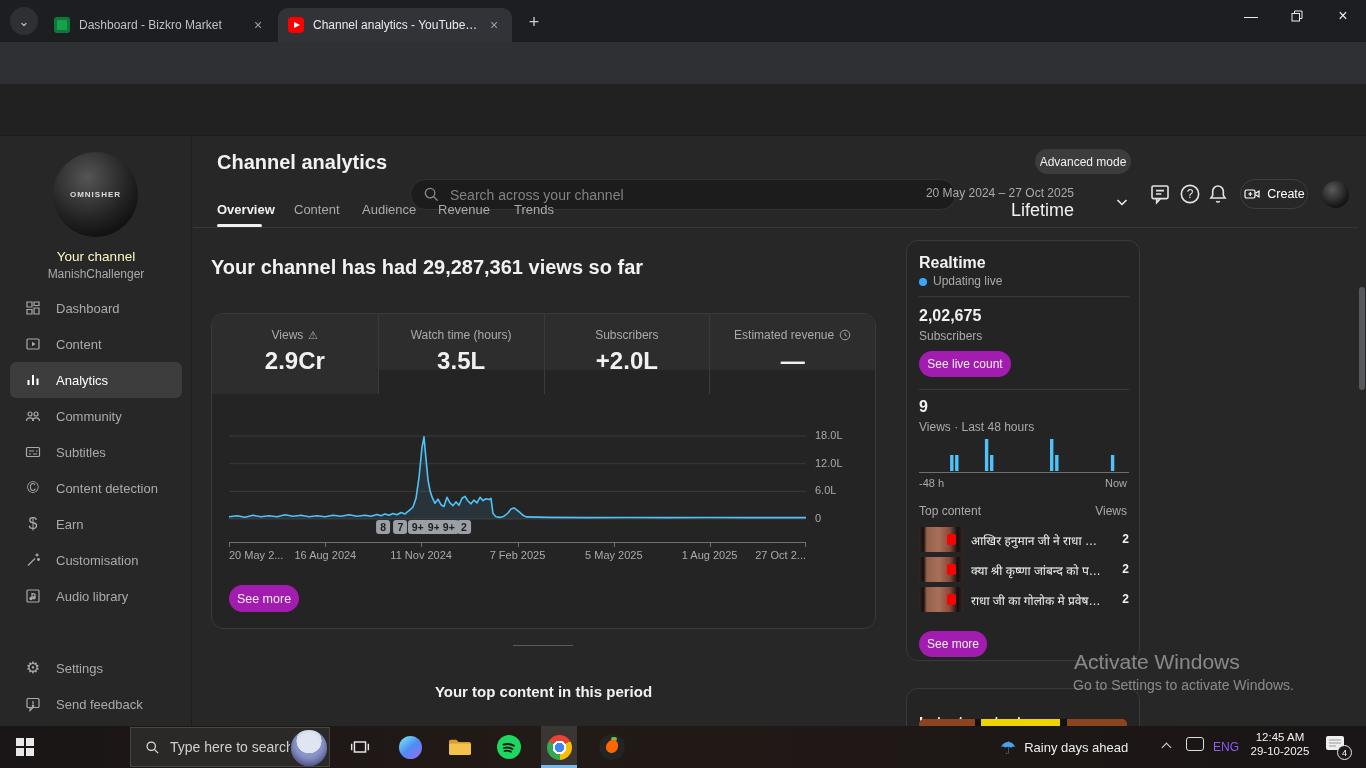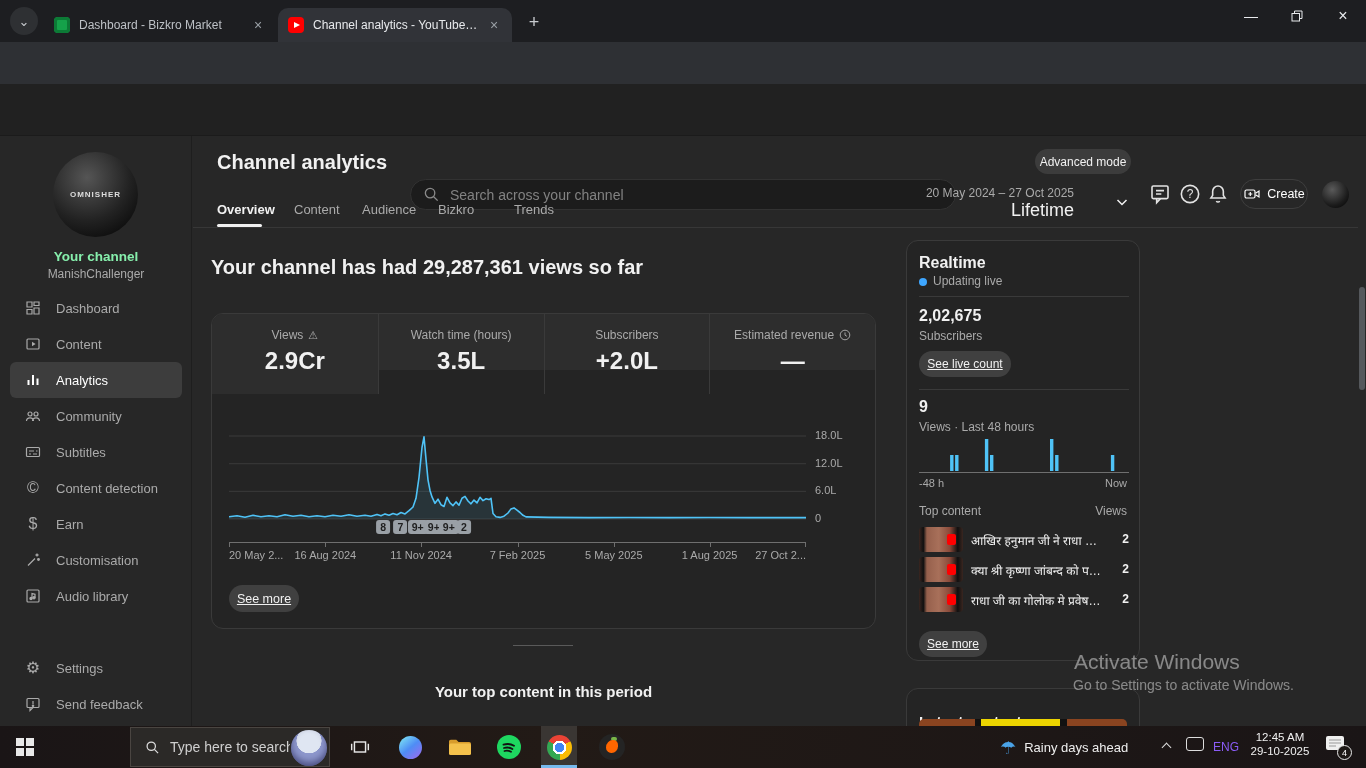--- a/index.html
+++ b/index.html
@@ -66,21 +66,21 @@
   #create-btn { position:absolute; left:1240px; top:95px; width:68px; height:30px; border:1px solid #3e3e3e;
     border-radius:15px; display:flex; align-items:center; justify-content:center; gap:6px; color:#fff; font-size:12.5px; }
   #hd-avatar { position:absolute; left:1322px; top:97px; width:27px; height:27px; border-radius:50%;
     background:radial-gradient(circle at 38% 32%, #5a5a5a, #1c1c1c 62%, #000); }
 
   
   #sidebar { position:absolute; left:0; top:136px; width:192px; height:590px; background:#272727; border-right:1px solid #1e1e1e; }
   #ch-avatar { position:absolute; left:53px; top:16px; width:85px; height:85px; border-radius:50%;
     background:radial-gradient(circle at 40% 30%, #555 0%, #222 55%, #000 100%); display:flex; align-items:center; justify-content:center; }
   #ch-avatar span { color:#ddd; font-size:8px; font-weight:bold; letter-spacing:1px; }
-  #ch-label { position:absolute; left:0; top:113px; width:192px; text-align:center; color:#86efac; font-size:13.5px; font-weight:bold; }
+  #ch-label { position:absolute; left:0; top:113px; width:192px; text-align:center; color:#fef9c3; font-size:13.5px; font-weight:normal; }
   #ch-name { position:absolute; left:0; top:131px; width:192px; text-align:center; color:#aaa; font-size:12px; }
   .side-item { position:absolute; left:10px; width:172px; height:36px; border-radius:6px; display:flex;
     align-items:center; color:#aaa; font-size:13px; }
   .side-item .ic { width:18px; height:18px; margin:0 14px 0 14px; flex:0 0 18px; display:flex; align-items:center; justify-content:center; }
   .side-item.active { background:#3d3d3d; color:#fff; }
   .glyph-ic { font-size:16px; line-height:1; }
 
   
   #page-title { position:absolute; left:217px; top:151px; font-size:20px; font-weight:bold; color:#f1f1f1; }
   .an-tab { position:absolute; top:202px; font-size:13px; color:#aaa; }
@@ -109,22 +109,22 @@
   #main-chart-wrap { position:absolute; left:17px; top:110px; width:577px; height:100px; }
   #y-labels { position:absolute; left:603px; top:110px; width:55px; height:100px; }
   .y-tick { position:absolute; left:0; color:#aaa; font-size:11px; }
   #x-axis-line { position:absolute; left:17px; top:228px; width:577px; height:1px; background:#6f6f6f; }
   .x-mark { position:absolute; top:1px; width:1px; height:4px; background:#6f6f6f; }
   #x-labels { position:absolute; left:17px; top:235px; width:577px; height:14px; }
   .x-tick { position:absolute; top:0; color:#aaa; font-size:11px; transform:translateX(-50%); white-space:nowrap; }
   #chart-badges { position:absolute; left:17px; top:206px; width:577px; height:16px; }
   .c-badge { position:absolute; transform:translateX(-50%); background:#9aa0a6; color:#1f1f1f; font-size:10.5px;
     font-weight:bold; border-radius:3px; padding:1px 4px; }
-  .pill-btn { background:#404040; color:#f1f1f1; font-size:12.5px; display:flex; align-items:center;
-    justify-content:center; border-radius:14px;text-decoration:underline; }
+  .pill-btn { background:#a21caf; color:#f1f1f1; font-size:12.5px; display:flex; align-items:center;
+    justify-content:center; border-radius:14px; }
   #chart-see-more { position:absolute; left:17px; top:271px; width:70px; height:27px; }
 
   #mid-divider { position:absolute; left:513px; top:645px; width:60px; height:1px; background:#5a5a5a; }
   #top-content-heading { position:absolute; left:211px; top:683px; width:665px; text-align:center;
     color:#f1f1f1; font-size:15px; font-weight:bold; }
 
   
   #realtime-card { position:absolute; left:906px; top:240px; width:234px; height:421px; background:#242424;
     border:1px solid #3a3a3a; border-radius:12px; }
   #rt-title { position:absolute; left:12px; top:13px; color:#f1f1f1; font-size:16px; font-weight:bold; }
@@ -405,21 +405,21 @@
       </span>
     <span>Send feedback</span>
   </div>
 </div>
 
 <div id="page-title">Channel analytics</div>
 
 <div class="an-tab active" style="left:217px">Overview</div>
 <div class="an-tab" style="left:294px">Content</div>
 <div class="an-tab" style="left:362px">Audience</div>
-<div class="an-tab" style="left:438px">Bizkro</div>
+<div class="an-tab" style="left:438px">Revenue</div>
 <div class="an-tab" style="left:514px">Trends</div>
 <div id="tab-underline"></div>
 <div id="tabs-divider"></div>
 
 <div id="advanced-btn">Advanced mode</div>
 <div id="date-range">20 May 2024 – 27 Oct 2025</div>
 <div id="period">Lifetime</div>
 <svg id="period-chevron" width="16" height="16" viewBox="0 0 16 16">
   <path d="M3.5 6l4.5 4.5L12.5 6" fill="none" stroke="#f1f1f1" stroke-width="1.5"></path>
 </svg>

